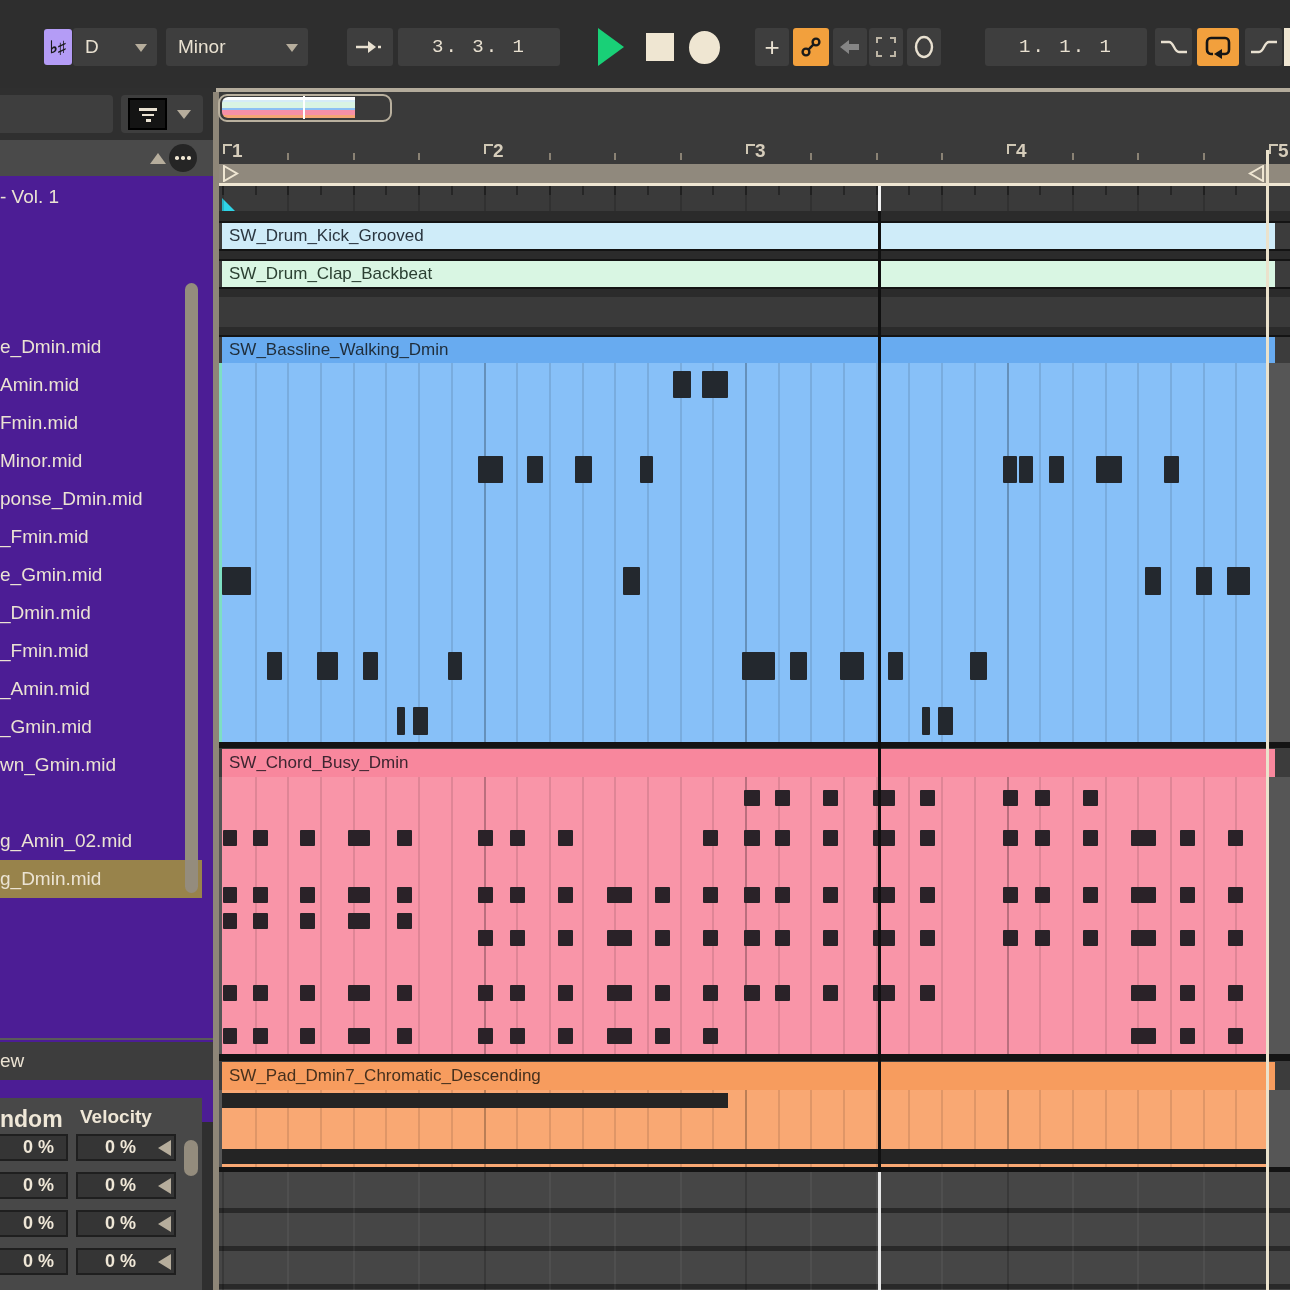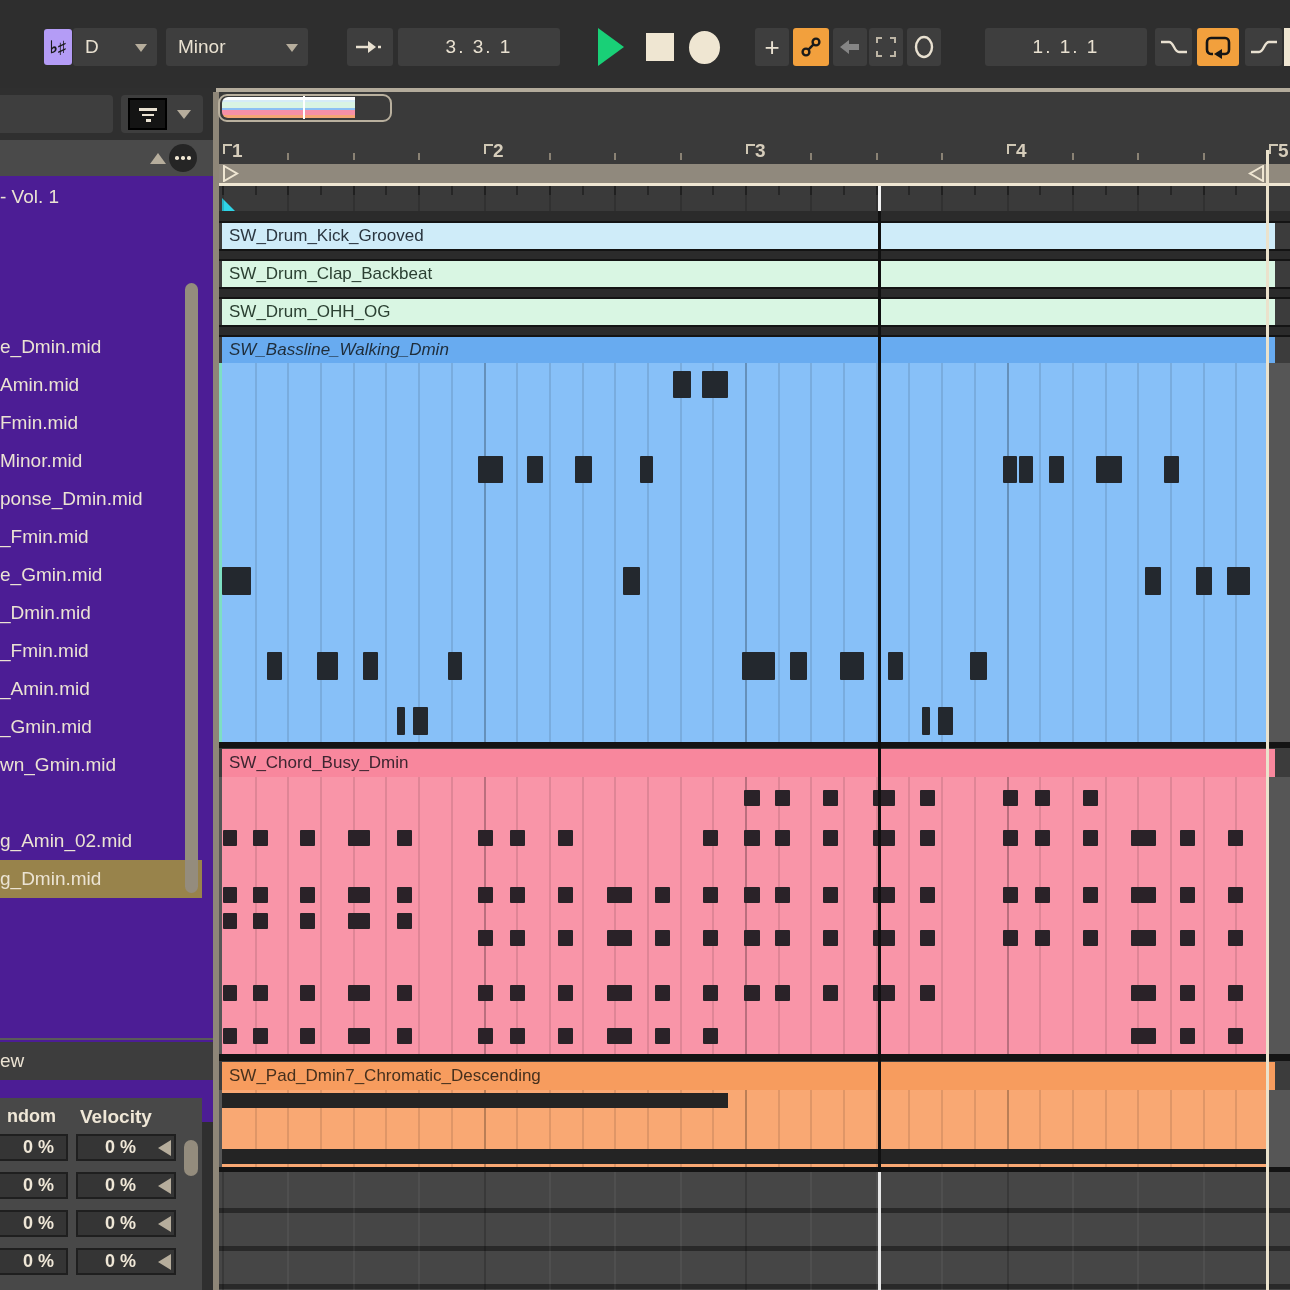--- a/index.html
+++ b/index.html
@@ -1,21 +1,21 @@
 <!DOCTYPE html>
 <html><head>
 <meta charset="utf-8">
 <style>
   html,body{margin:0;padding:0;background:#2f2f2f;}
   #root{position:relative;width:1290px;height:1290px;overflow:hidden;background:#2f2f2f;
         font-family:"Liberation Sans",sans-serif;color:#e9e1d1;}
   .abs{position:absolute;}
   .btn{position:absolute;background:#3e3e3e;border-radius:3px;display:flex;align-items:center;
        justify-content:center;color:#e9e1d1;font-size:19px;}
-  .mono{font-family:Liberation Sans, sans-serif;letter-spacing:2px;}
+  .mono{font-family:Liberation Mono, monospace;letter-spacing:2px;}
   .caret{width:0;height:0;border-left:7px solid transparent;border-right:7px solid transparent;
          border-top:9px solid #b6ad9c;}
   .clip-title{font-size:17px;padding-left:7px;white-space:nowrap;overflow:hidden;}
   .list-item{position:absolute;left:0;width:202px;height:38px;line-height:38px;font-size:19px;
              color:#ebe3d3;white-space:nowrap;overflow:hidden;}
   svg{display:block;}
 </style>
 </head>
 <body>
 
@@ -134,21 +134,21 @@
           <div style="position: absolute; left: 0px; top: 646px; width: 202px; height: 38px; line-height: 38px; font-size: 19px; white-space: nowrap; overflow: hidden; color: rgb(235, 227, 211);">g_Amin_02.mid</div>
           <div style="position: absolute; left: 0px; top: 684px; width: 202px; height: 38px; line-height: 38px; font-size: 19px; white-space: nowrap; overflow: hidden; color: rgb(235, 227, 211); background: rgb(152, 131, 75);">g_Dmin.mid</div>
         </div>
       <div style="position:absolute;left:185px;top:107px;width:13px;height:610px;background:#948c7d;border-radius:7px;"></div>
     </div>
 
     <div class="abs" style="left:0;top:946px;width:213px;height:2px;background:#5a5a5a;"></div>
     <div class="list-item" style="top:950px;background:#3d3d3d;width:213px;">ew</div>
 
     <div class="abs" style="left:0;top:1006px;width:202px;height:192px;background:#484848;">
-      <div class="abs" style="left:0;top:8px;width:56px;text-align:right;font-size:18px;font-weight:700;color:#efe7d7;">ndom</div>
+      <div class="abs" style="left:0;top:8px;width:56px;text-align:right;font-size:23px;font-weight:700;color:#efe7d7;">ndom</div>
       <div class="abs" style="left:80px;top:8px;font-size:19px;font-weight:700;color:#efe7d7;">Velocity</div>
       <div id="device-rows" class="abs" style="left:0;top:0;width:202px;height:192px;">
           <div style="position: absolute; left: -16px; top: 36px; width: 84px; height: 27px; background: rgb(53, 53, 53); border: 2px solid rgb(31, 31, 31); box-sizing: border-box; color: rgb(239, 231, 215); font-size: 18px; font-weight: 700; text-align: right; line-height: 23px; padding-right: 12px;">0 %</div>
           <div style="position: absolute; left: 76px; top: 36px; width: 100px; height: 27px; background: rgb(53, 53, 53); border: 2px solid rgb(31, 31, 31); box-sizing: border-box; color: rgb(239, 231, 215); font-size: 18px; font-weight: 700; text-align: right; line-height: 23px; padding-right: 38px;">0 %</div>
           <div style="position: absolute; left: 158px; top: 42px; width: 0px; height: 0px; border-top: 8px solid transparent; border-bottom: 8px solid transparent; border-right: 13px solid rgb(182, 173, 156);"></div>
           <div style="position: absolute; left: -16px; top: 74px; width: 84px; height: 27px; background: rgb(53, 53, 53); border: 2px solid rgb(31, 31, 31); box-sizing: border-box; color: rgb(239, 231, 215); font-size: 18px; font-weight: 700; text-align: right; line-height: 23px; padding-right: 12px;">0 %</div>
           <div style="position: absolute; left: 76px; top: 74px; width: 100px; height: 27px; background: rgb(53, 53, 53); border: 2px solid rgb(31, 31, 31); box-sizing: border-box; color: rgb(239, 231, 215); font-size: 18px; font-weight: 700; text-align: right; line-height: 23px; padding-right: 38px;">0 %</div>
           <div style="position: absolute; left: 158px; top: 80px; width: 0px; height: 0px; border-top: 8px solid transparent; border-bottom: 8px solid transparent; border-right: 13px solid rgb(182, 173, 156);"></div>
           <div style="position: absolute; left: -16px; top: 112px; width: 84px; height: 27px; background: rgb(53, 53, 53); border: 2px solid rgb(31, 31, 31); box-sizing: border-box; color: rgb(239, 231, 215); font-size: 18px; font-weight: 700; text-align: right; line-height: 23px; padding-right: 12px;">0 %</div>
           <div style="position: absolute; left: 76px; top: 112px; width: 100px; height: 27px; background: rgb(53, 53, 53); border: 2px solid rgb(31, 31, 31); box-sizing: border-box; color: rgb(239, 231, 215); font-size: 18px; font-weight: 700; text-align: right; line-height: 23px; padding-right: 38px;">0 %</div>
@@ -270,27 +270,24 @@
   <div class="abs" style="left:219px;top:221px;width:1071px;height:30px;background:#3c3c3c;border-top:2px solid #141414;border-bottom:2px solid #141414;box-sizing:border-box;">
     <div class="clip-title" style="position:absolute;left:3px;top:0;width:1046px;height:26px;line-height:26px;background:#cfecf9;color:#2b3640;">SW_Drum_Kick_Grooved</div>
   </div>
   <div class="abs" style="left:219px;top:251px;width:1071px;height:8px;background:#2b2b2b;"></div>
 
   <div class="abs" style="left:219px;top:259px;width:1071px;height:30px;background:#3c3c3c;border-top:2px solid #141414;border-bottom:2px solid #141414;box-sizing:border-box;">
     <div class="clip-title" style="position:absolute;left:3px;top:0;width:1046px;height:26px;line-height:26px;background:#d9f6e3;color:#2b4032;">SW_Drum_Clap_Backbeat</div>
   </div>
   <div class="abs" style="left:219px;top:289px;width:1071px;height:8px;background:#2b2b2b;"></div>
 
-  <div class="abs" style="left:219px;top:297px;width:1071px;height:30px;background:#3c3c3c;border-top:2px solid #141414;border-bottom:2px solid #141414;box-sizing:border-box;">
-    <div class="clip-title" style="position:absolute;left:3px;top:0;width:1046px;height:26px;line-height:26px;background:#d9f6e3;color:#2b4032;">SW_Drum_OHH_OG</div>
-  </div>
   <div class="abs" style="left:219px;top:327px;width:1071px;height:8px;background:#2b2b2b;"></div>
 
   <div class="abs" style="left:219px;top:335px;width:1071px;height:28px;background:#3c3c3c;border-top:2px solid #141414;box-sizing:border-box;">
-    <div class="clip-title" style="position:absolute;left:3px;top:0;width:1046px;height:26px;line-height:26px;background:#68abf0;color:#1f2d3a;font-style:italic;">SW_Bassline_Walking_Dmin</div>
+    <div class="clip-title" style="position:absolute;left:3px;top:0;width:1046px;height:26px;line-height:26px;background:#68abf0;color:#1f2d3a;">SW_Bassline_Walking_Dmin</div>
   </div>
   <div id="bass-body" class="abs" style="left:219px;top:363px;width:1071px;height:379px;background:#565656;">
     <div class="abs" style="left:0;top:0;width:3px;height:379px;background:#7ddfc3;"></div>
     <div class="abs" style="left:3px;top:0;width:1046px;height:379px;background:#87c0f8;"></div>
   <div style="position: absolute; left: 35.6875px; top: 0px; width: 2px; height: 379px; background: rgba(0, 0, 0, 0.1);"></div>
       <div style="position: absolute; left: 68.375px; top: 0px; width: 2px; height: 379px; background: rgba(0, 0, 0, 0.1);"></div>
       <div style="position: absolute; left: 101.062px; top: 0px; width: 2px; height: 379px; background: rgba(0, 0, 0, 0.1);"></div>
       <div style="position: absolute; left: 133.75px; top: 0px; width: 2px; height: 379px; background: rgba(0, 0, 0, 0.1);"></div>
       <div style="position: absolute; left: 166.438px; top: 0px; width: 2px; height: 379px; background: rgba(0, 0, 0, 0.1);"></div>
       <div style="position: absolute; left: 199.125px; top: 0px; width: 2px; height: 379px; background: rgba(0, 0, 0, 0.1);"></div>

